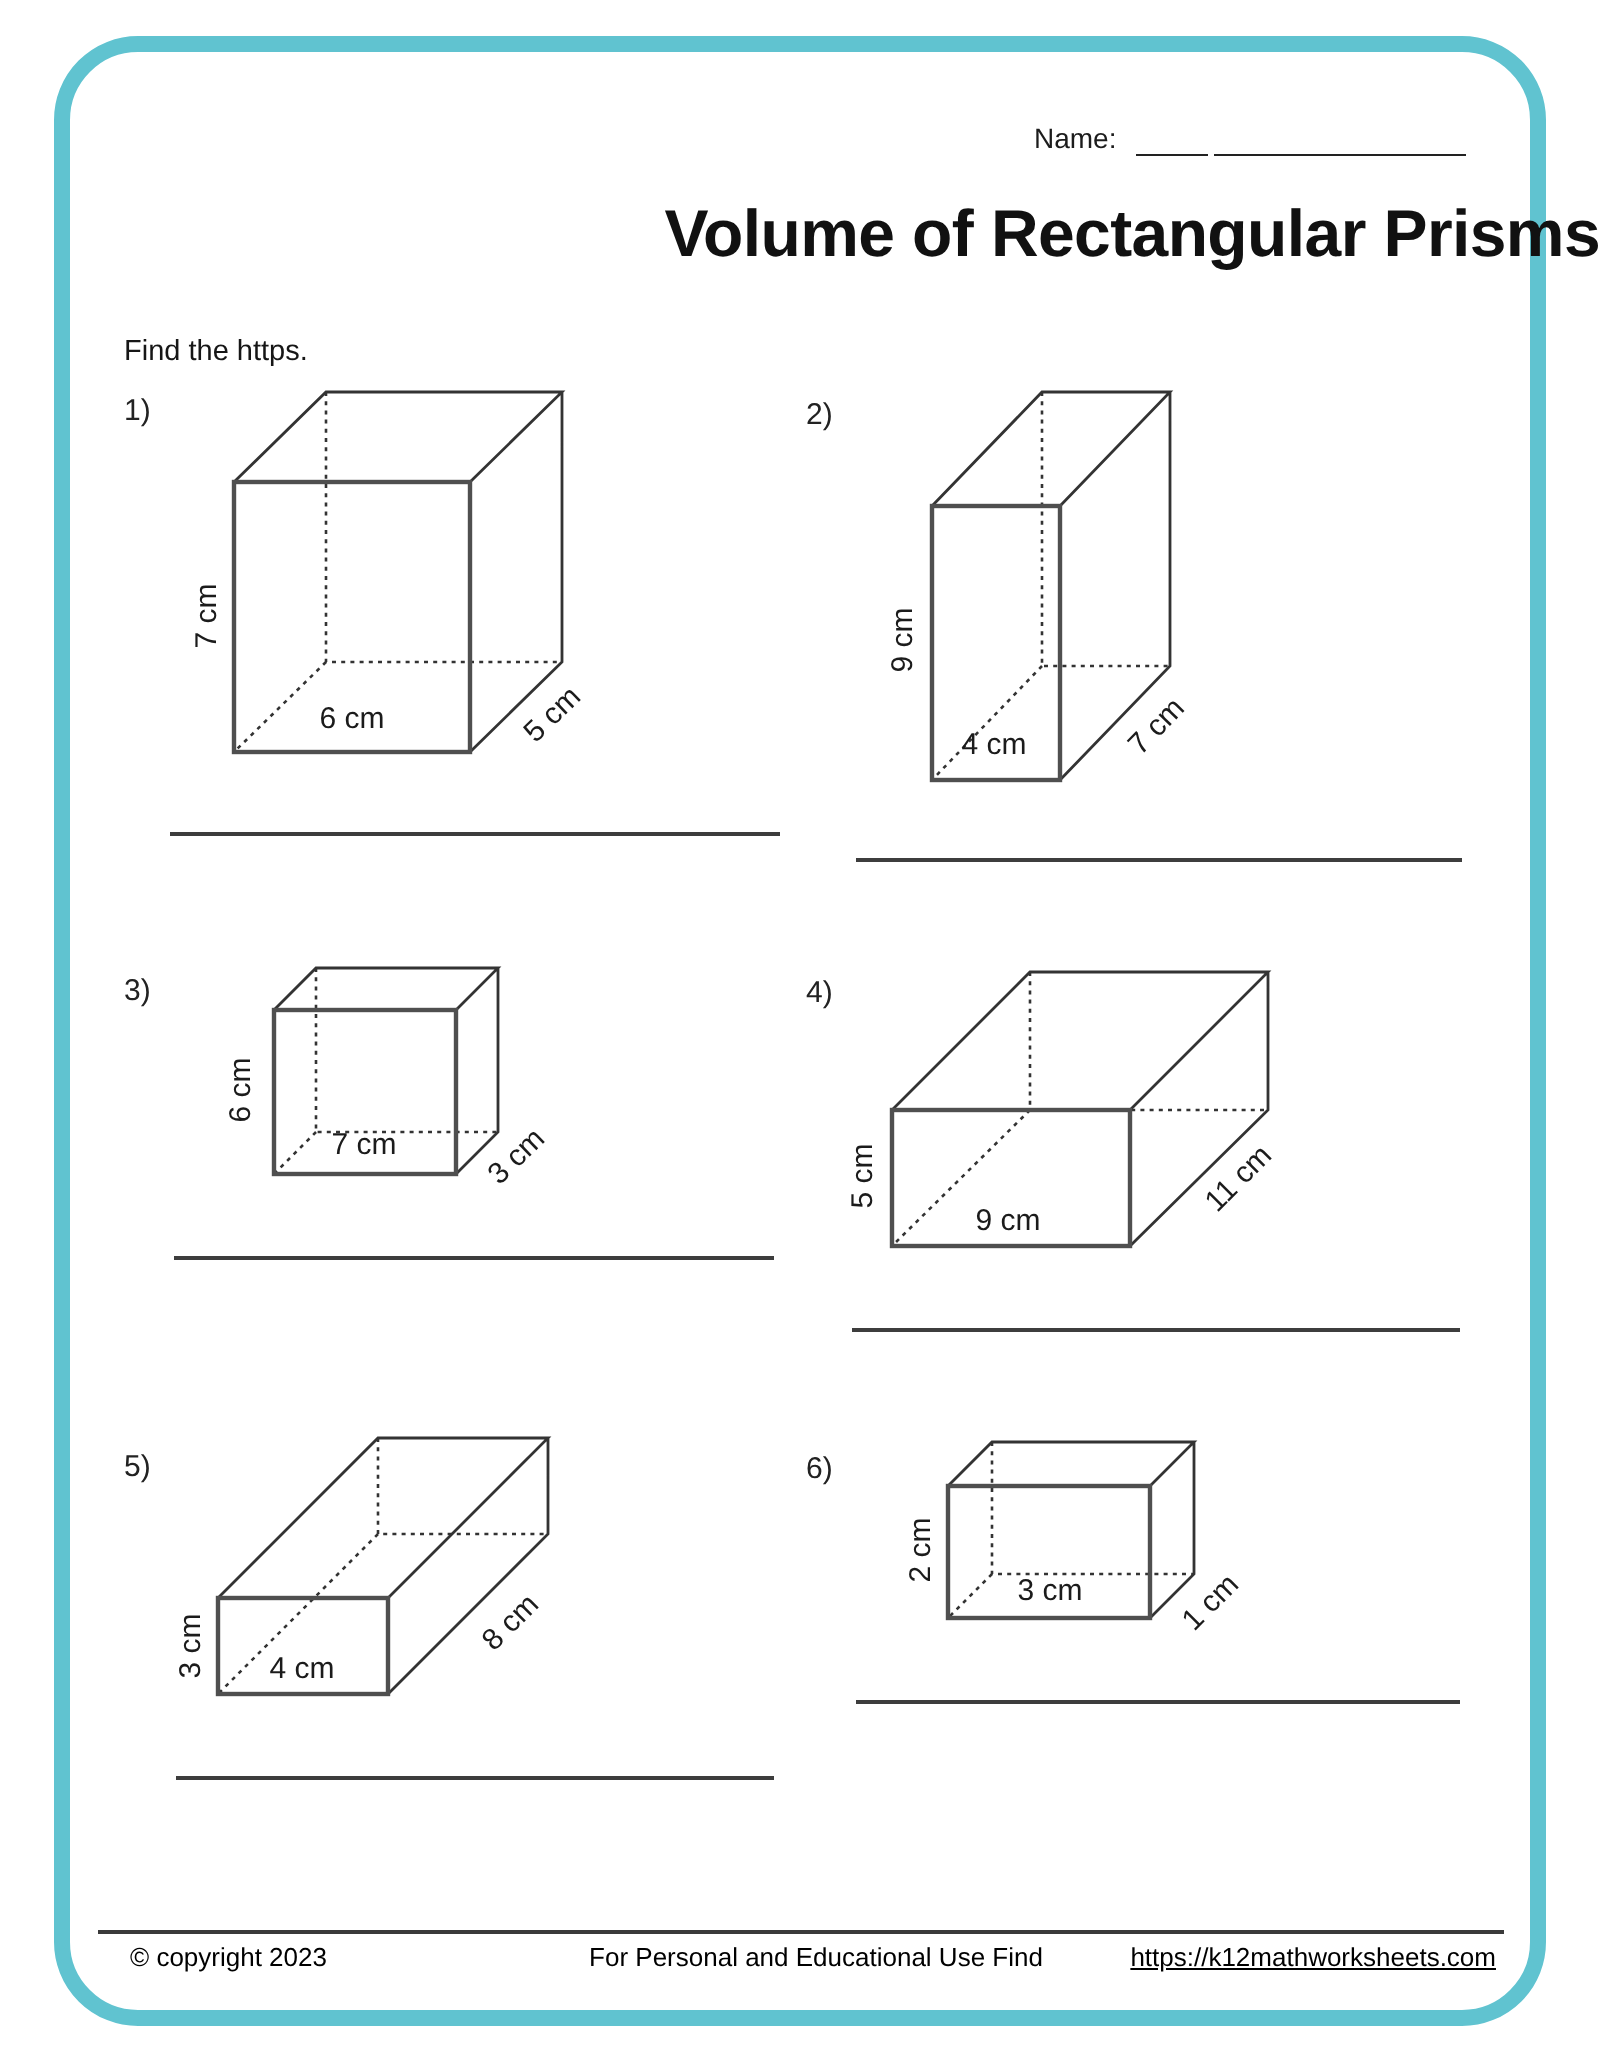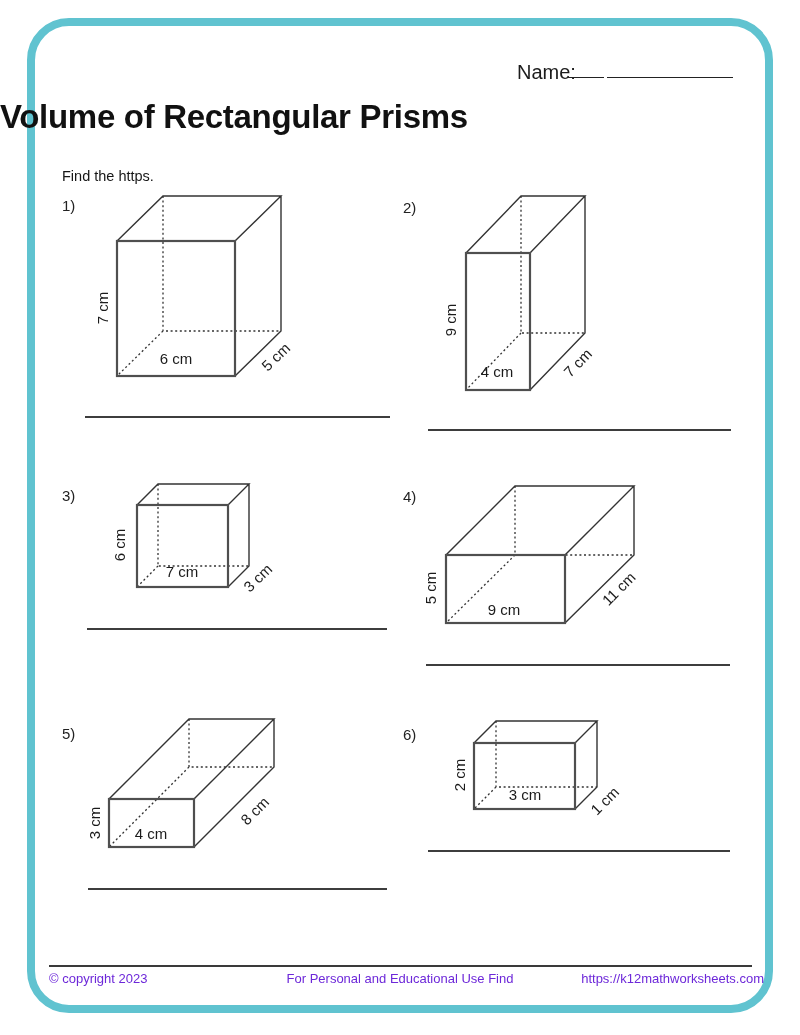--- a/index.html
+++ b/index.html
@@ -5,43 +5,43 @@
   html,body{margin:0;padding:0;background:#ffffff;}
   body{
     width:800px;height:1035px;position:relative;overflow:hidden;
     font-family:"Liberation Sans",sans-serif;color:#1a1a1a;
   }
   .abs{position:absolute;}
   .border-frame{
     left:27px;top:18px;right:27px;bottom:22px;
     border:8px solid #60c3d0;border-radius:42px;
   }
-  .name-label{left:517px;top:61px;font-size:20px;color:#1c1c1c;}
+  .name-label{left:517px;top:61px;font-size:14px;color:#1c1c1c;}
   .name-line{height:17px;border-bottom:1.6px solid #222;}
   .name-line.seg1{left:568px;top:60px;width:36px;}
   .name-line.seg2{left:607px;top:60px;width:126px;}
   .title{
-    left:0;right:0;top:98px;text-align:left;
+    left:0;right:0;top:98px;text-align:right;
     font-size:33px;font-weight:bold;letter-spacing:-0.3px;color:#111;
   }
   .instruction{left:62px;top:168px;font-size:14.5px;color:#161616;}
   .prob-num{font-size:15px;color:#222;}
   .answer-line{border-top:2px solid #3d3d3d;height:0;}
   svg text{
     font-family:"Liberation Sans",sans-serif;
     font-size:15px;fill:#1b1b1b;
   }
   .edge-solid{fill:none;stroke:#333;stroke-width:1.4;}
   .edge-front{fill:none;stroke:#4f4f4f;stroke-width:2.2;}
   .edge-hidden{fill:none;stroke:#333;stroke-width:1.3;stroke-dasharray:2 2.6;}
   .footer-rule{left:49px;top:965px;width:703px;border-top:2px solid #3a3a3a;height:0;}
-  .footer-text{top:971px;font-size:13px;color:#6d28d9;}
+  .footer-text{top:971px;font-size:13px;color:#000000;margin-left:16px;}
   .footer-left{left:49px;}
   .footer-center{left:0;right:0;text-align:center;}
-  .footer-right{right:36px;}
+  .footer-right{right:52px;text-decoration:underline;}
 </style>
 </head>
 <body>
 
 <div class="abs border-frame"></div>
 
 <div class="abs name-label">Name:</div>
 <div class="abs name-line seg1"></div>
 <div class="abs name-line seg2"></div>
 <div class="abs title">Volume of Rectangular Prisms</div>

